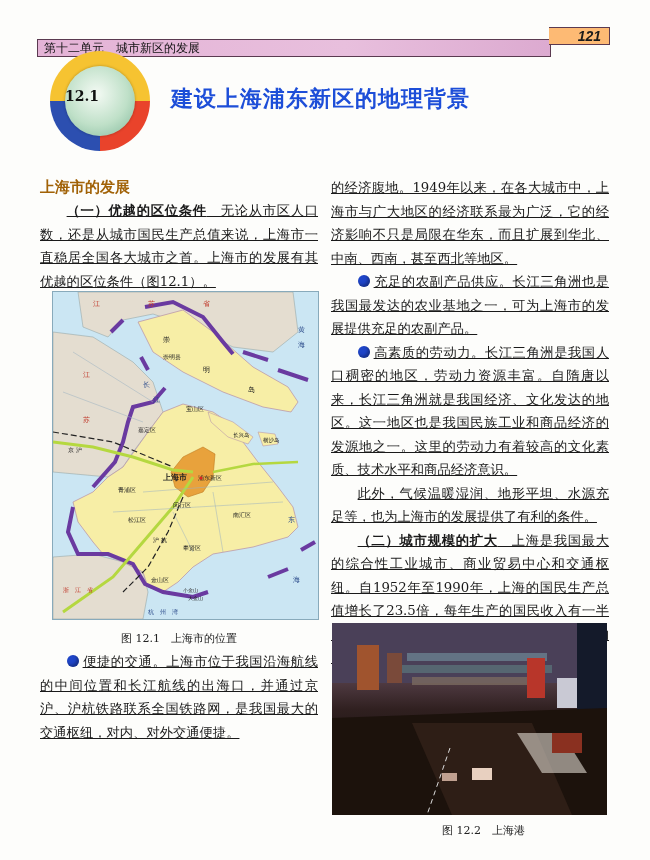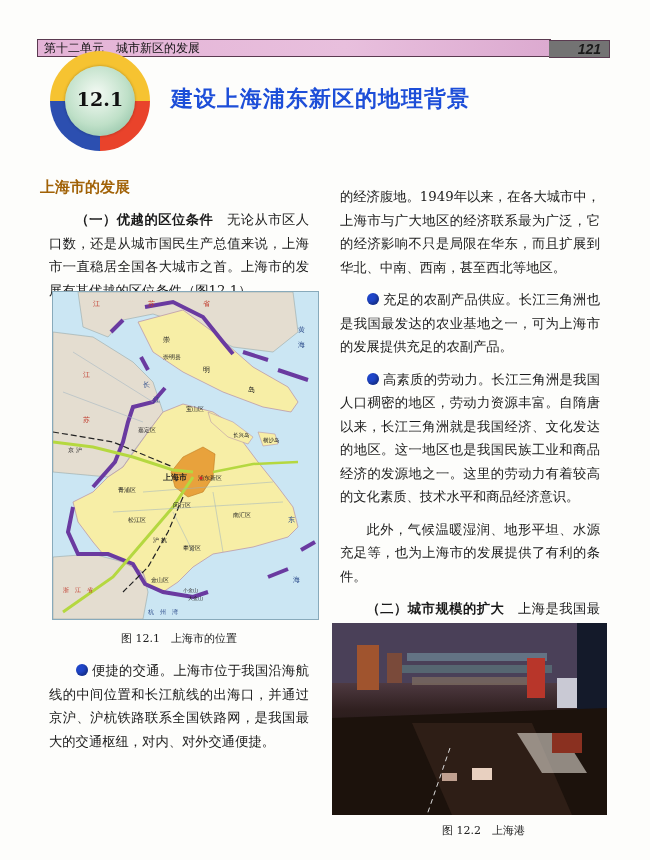--- a/index.html
+++ b/index.html
@@ -1,30 +1,30 @@
 <!DOCTYPE html>
 <html><head>
 <meta charset="utf-8">
 <style>
   html, body { margin:0; padding:0; }
   body { width:650px; height:860px; background:#fdfdfb; position:relative; overflow:hidden;
          font-family:"DejaVu Serif","Liberation Serif",serif; color:#1a1a1a; }
   .header-bar { position:absolute; left:37px; top:27px; width:512px; height:16px;
          background:linear-gradient(90deg,#e4b3d6,#e8bfdd 60%,#dcaad0); border:1px solid #5a3a50;margin-top:12px; }
   .header-bar span { position:absolute; left:6px; top:0px; font-family:"DejaVu Sans",sans-serif; font-size:12px; line-height:16px; color:#111; }
-  .page-num-box { position:absolute; left:549px; top:40px; width:60px; height:16px; border:1px solid #5a3a50; border-left:none; background:#737373; }
+  .page-num-box { position:absolute; left:549px; top:27px; width:60px; height:16px; border:1px solid #5a3a50; border-left:none; background:#fdba74; }
   .page-num-box span { position:absolute; right:8px; top:0px; font-family:"Liberation Sans",sans-serif; font-style:italic; font-weight:bold; font-size:14px; line-height:16px; }
   .badge { position:absolute; left:50px; top:51px; width:100px; height:100px; border-radius:50%;
          background:conic-gradient(#f6c331 0deg 90deg,#e9432b 90deg 180deg,#2c4fb0 180deg 270deg,#f6c331 270deg 360deg); }
   .badge-inner { position:absolute; left:15px; top:15px; width:70px; height:70px; border-radius:50%;
          background:radial-gradient(circle at 45% 40%,#f4faf4,#bfe0c8 55%,#7fb79a); box-shadow:0 0 3px rgba(0,0,0,.3); }
-  .badge-inner span { position:absolute; left:0; right:0; top:22px; text-align:center; font-family:"DejaVu Serif",serif; font-weight:bold; font-size:19px; color:#111; }
+  .badge-inner span { position:absolute; left:0; right:0; top:22px; font-family:"DejaVu Serif",serif; font-weight:bold; font-size:14px; color:#111; }
   .section-title { position:absolute; left:171px; top:84px; font-size:22px; font-weight:bold; letter-spacing:1px; color:#1d4ed8; }
   .col { position:absolute; font-size:13.3px; line-height:23.5px; }
-  .col p { margin:9px; text-align:justify; }
+  .col p { margin:0; text-align:justify;text-decoration:underline; }
   .indent { text-indent:2em; }
   .h2 { position:absolute; left:40px; top:178px; font-family:Liberation Mono, monospace; font-weight:bold; font-size:15px; color:#a16207; }
   .bold { font-family:"DejaVu Sans",sans-serif; font-weight:bold; }
   .dot { display:inline-block; width:12px; height:12px; border-radius:50%; background:#1f45c8; vertical-align:-1px; margin-right:4px; text-indent:0; box-shadow:inset -2px -2px 3px rgba(0,0,0,.3); }
   .map { position:absolute; left:52px; top:291px; width:265px; height:327px; background:#cbe6f3; border:1px solid #8ab; overflow:hidden; }
   .caption { position:absolute; font-size:11px; color:#222; }
   .photo { position:absolute; left:332px; top:623px; width:275px; height:192px; overflow:hidden;
          background:linear-gradient(180deg,#3c3550 0%,#5c4550 25%,#302020 45%,#1a120e 70%,#2a1a14 100%); }
 </style>
 </head>

